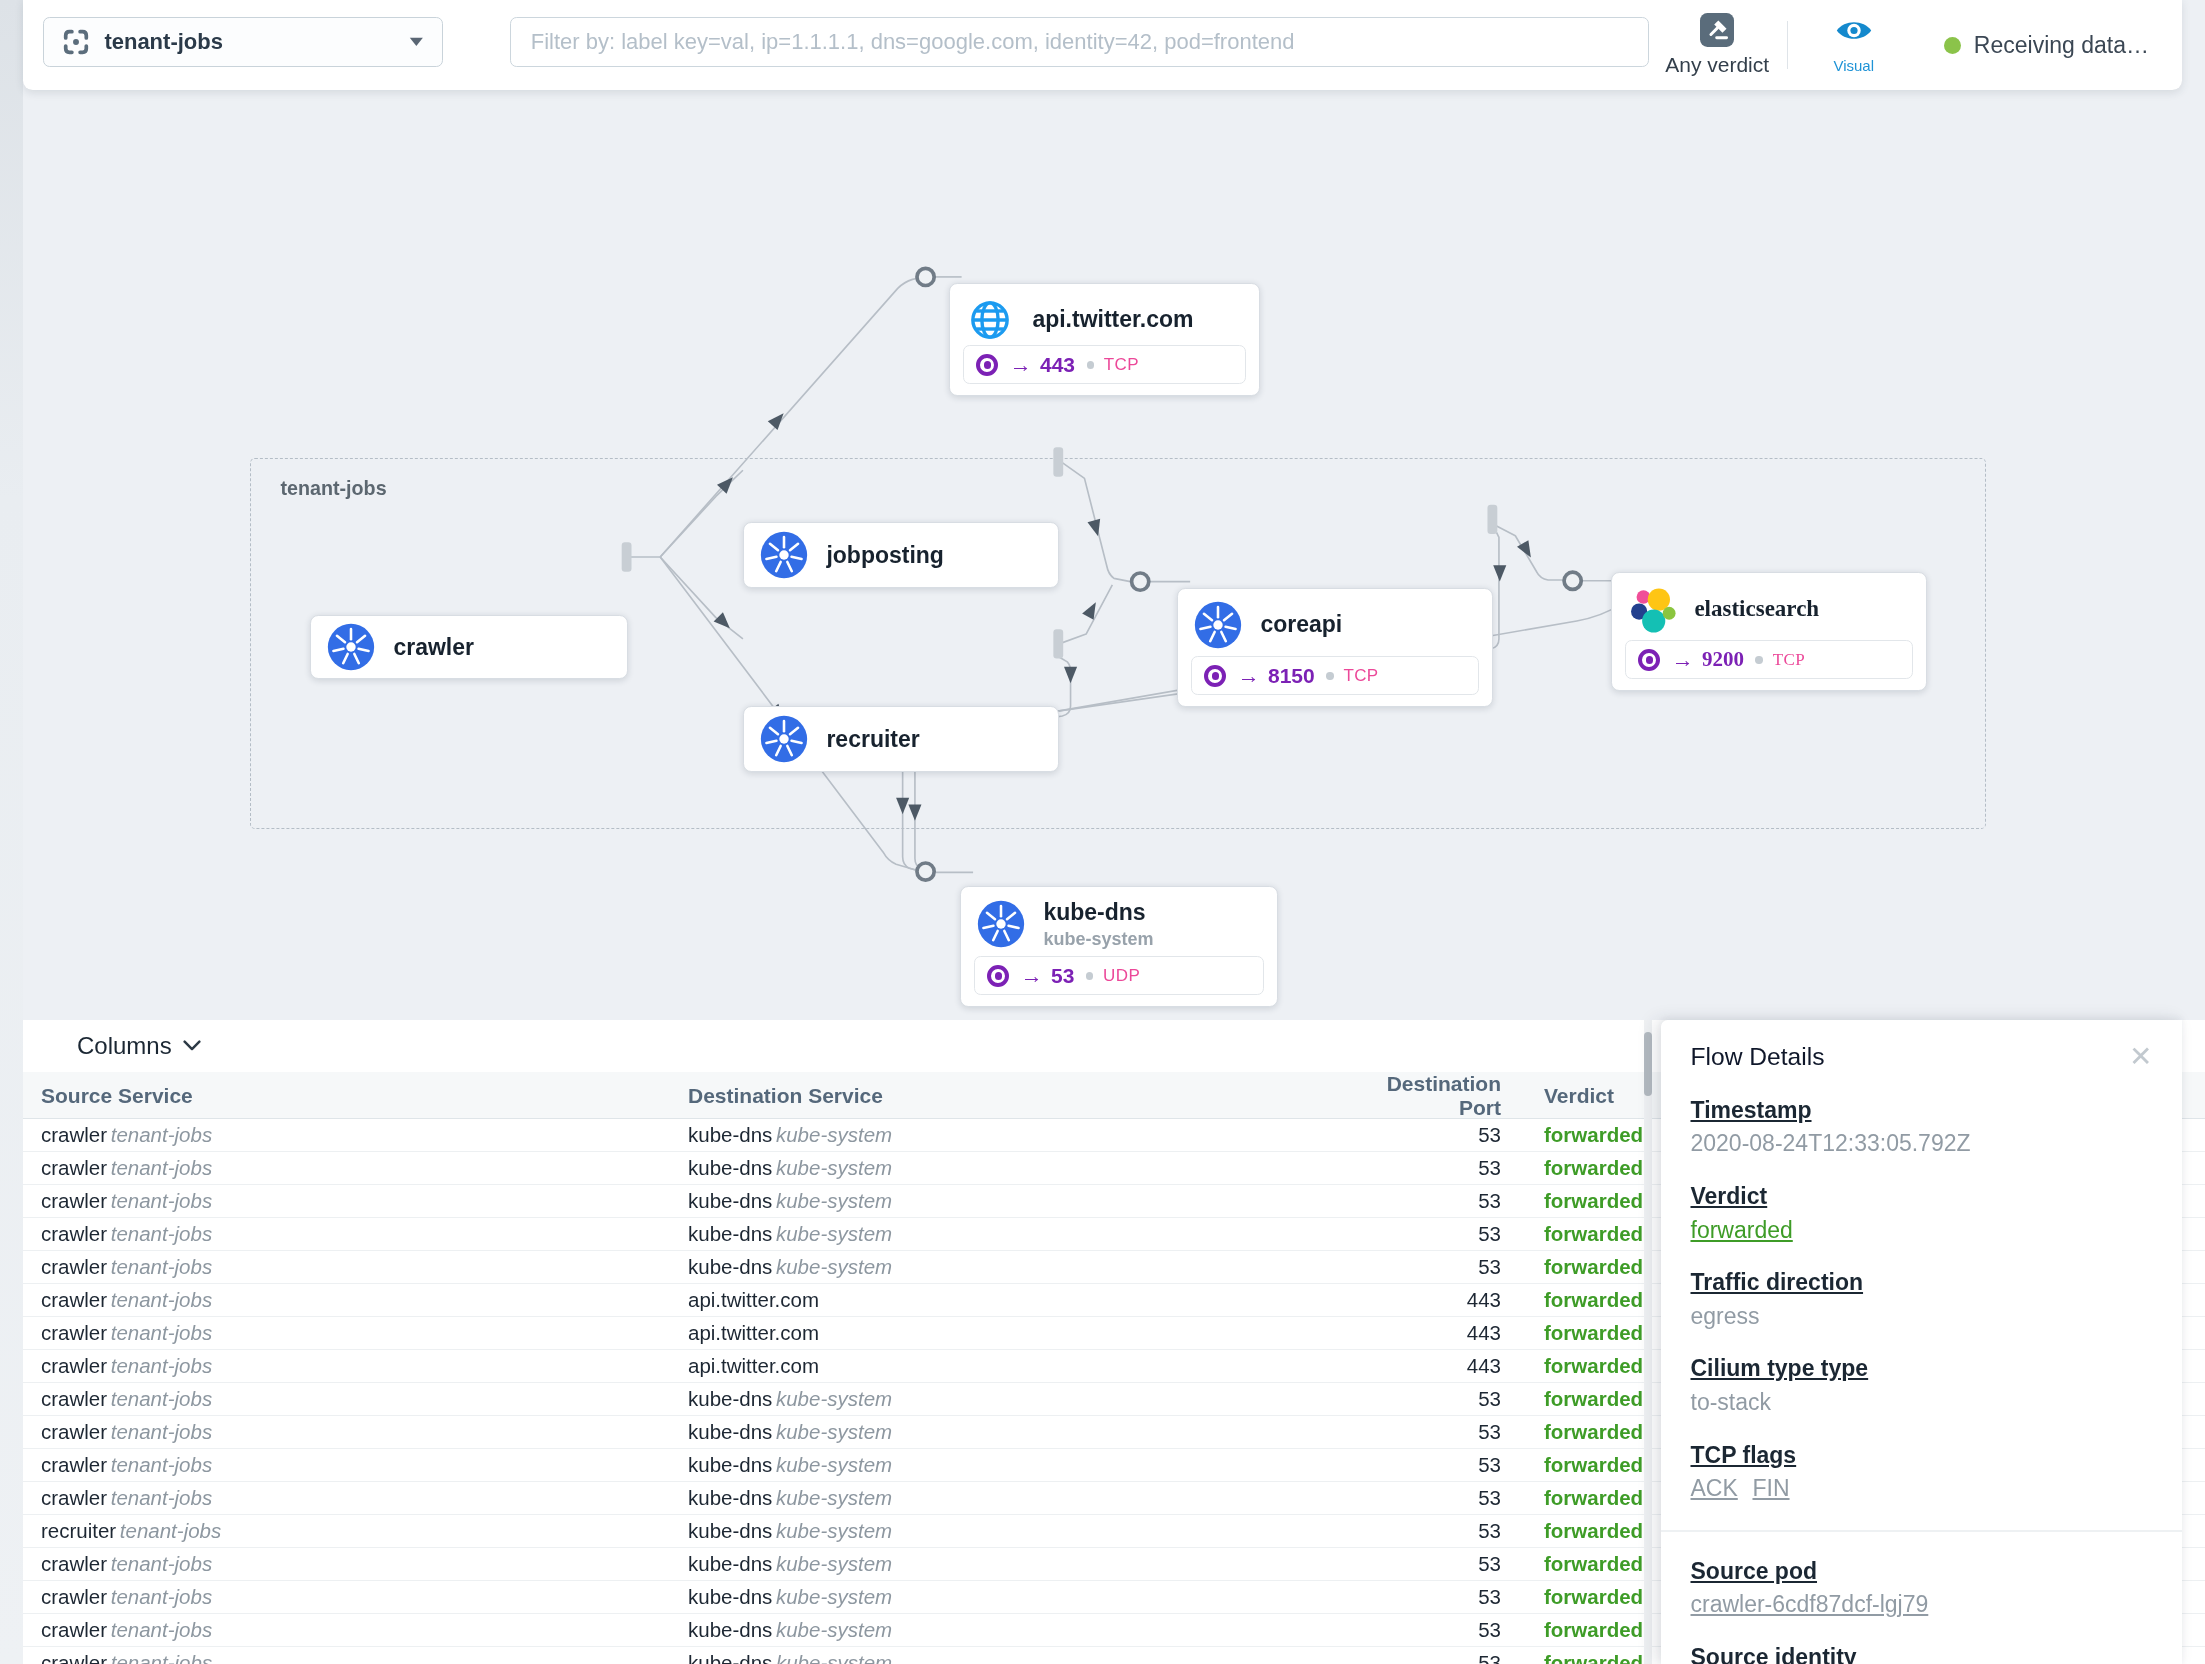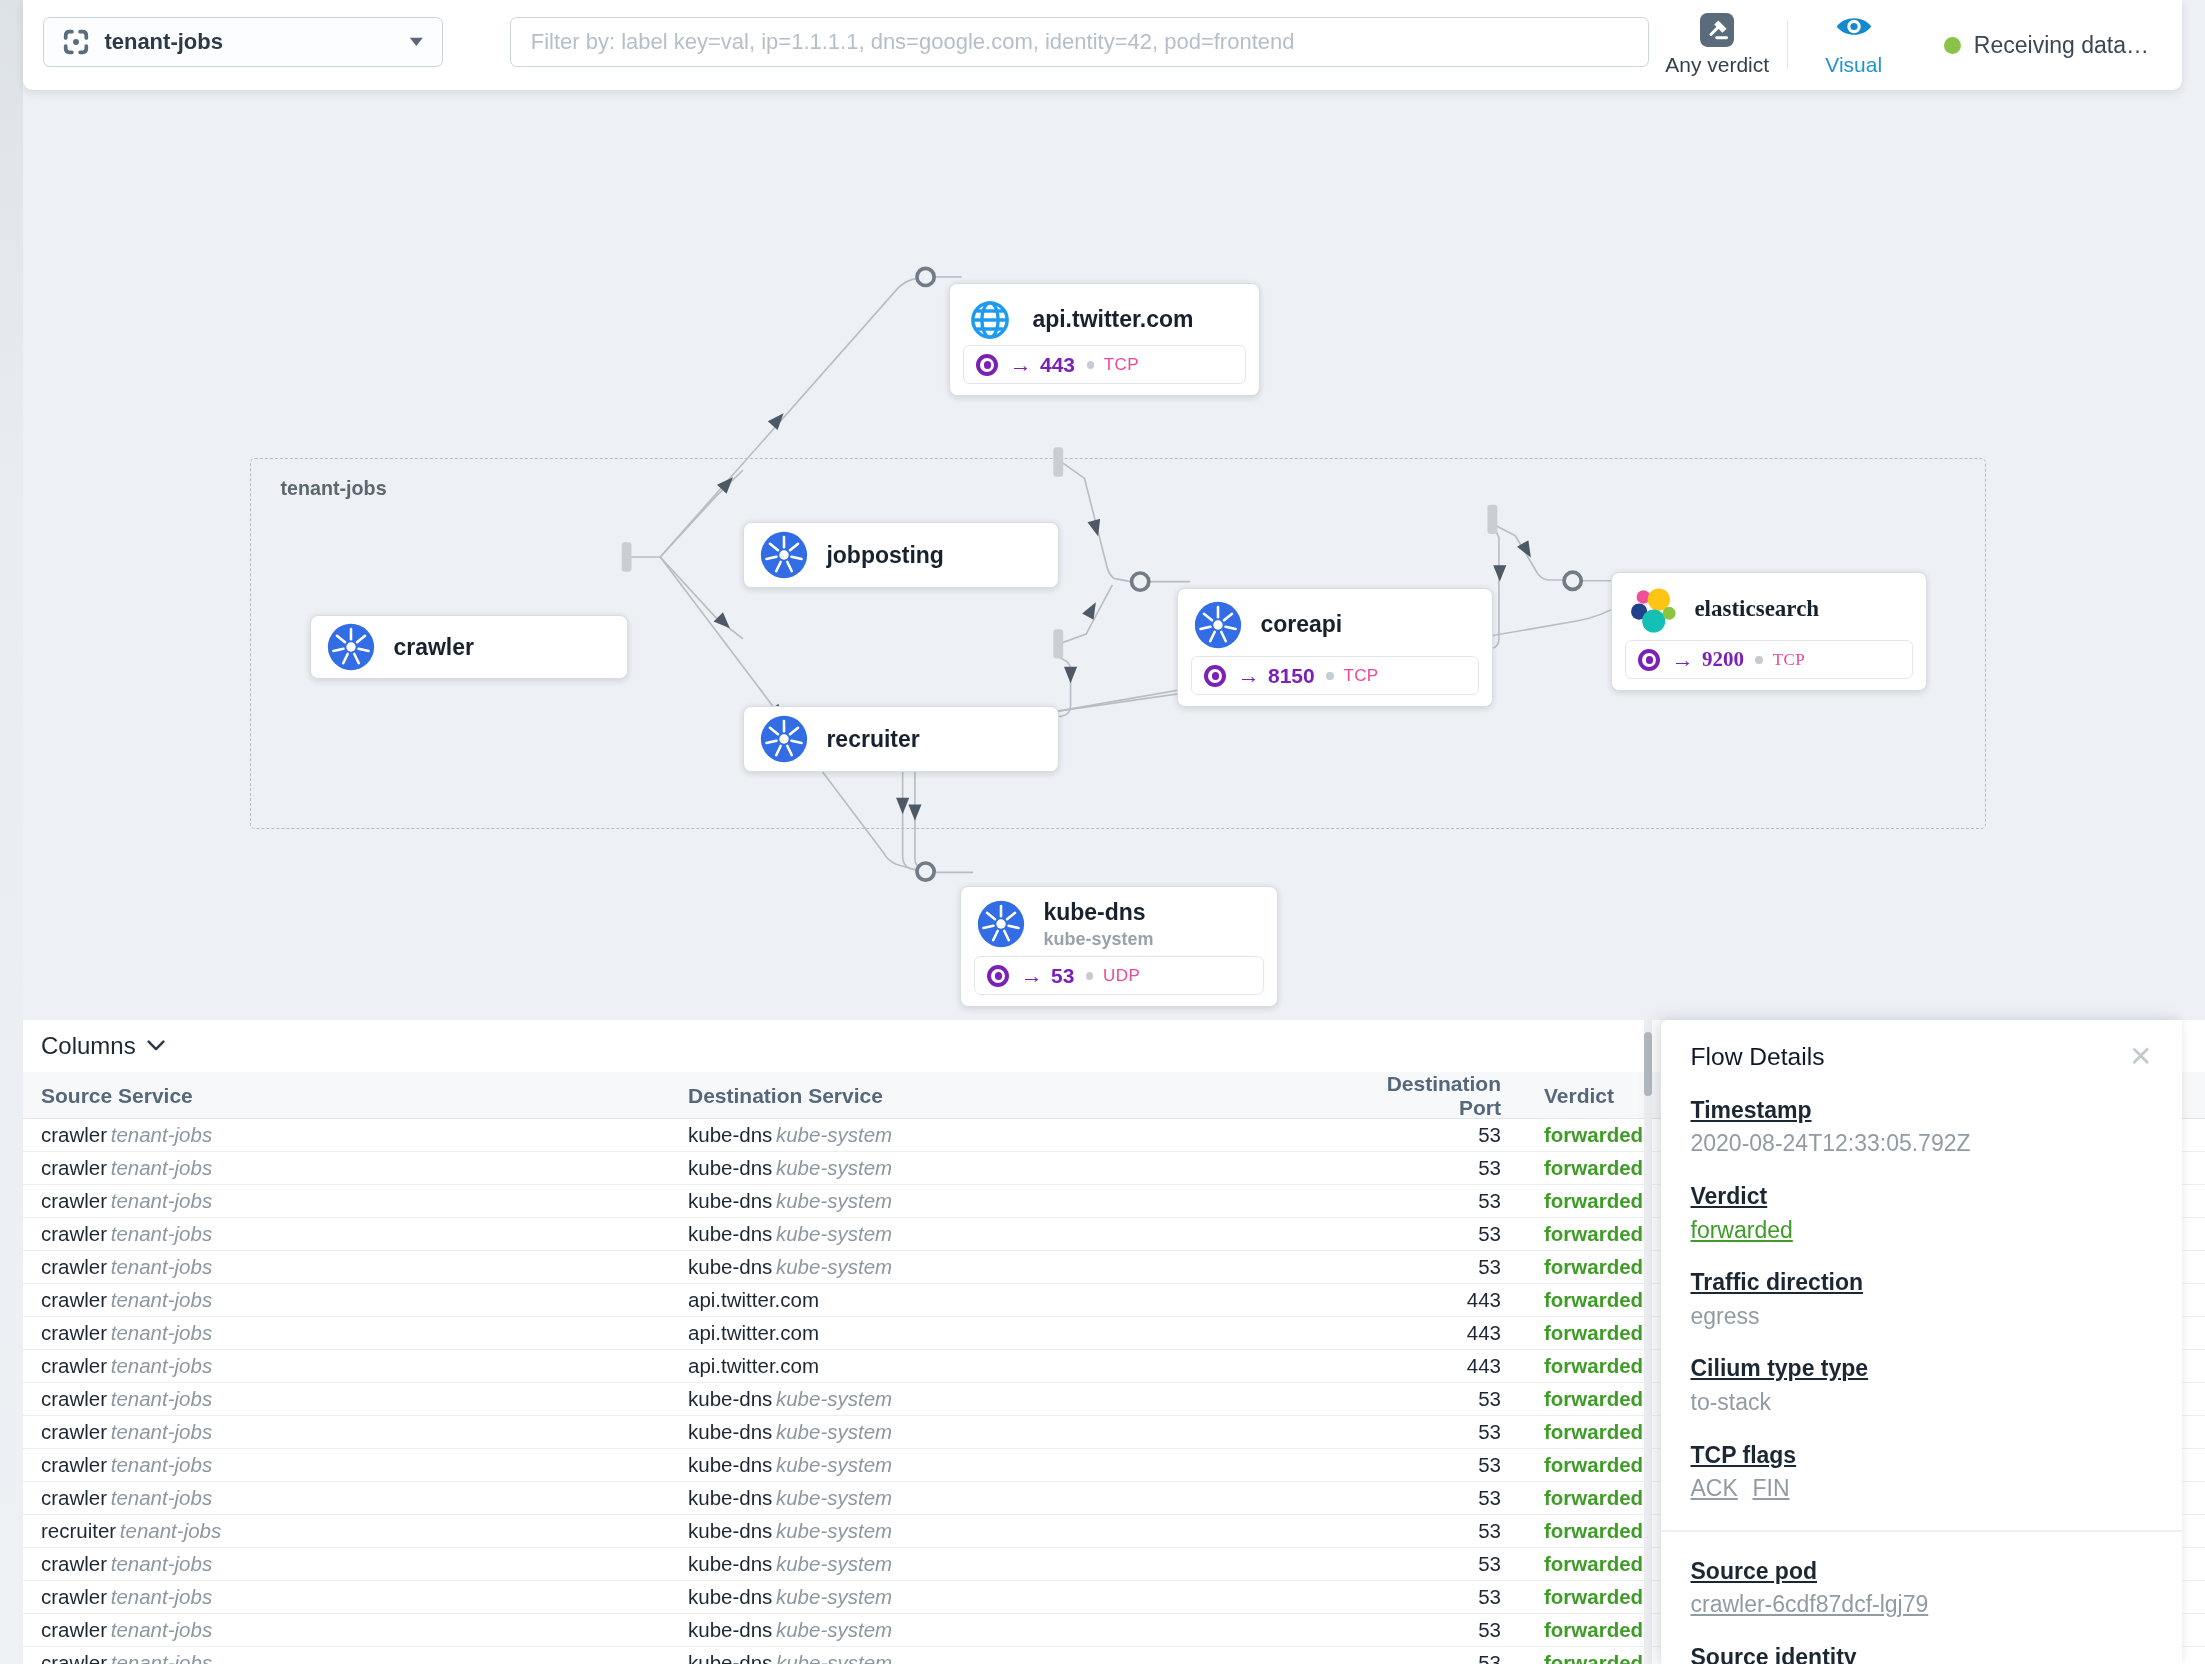--- a/index.html
+++ b/index.html
@@ -38,21 +38,21 @@
   .filter-input::placeholder { color:#b4bfc9; }
   .tb-right { position:absolute; right:0; top:0; height:90px; display:flex; align-items:center; }
   .verdict-ctl { width:139px; display:flex; flex-direction:column; align-items:center; cursor:pointer; }
   .verdict-ctl .icon-sq {
     width:34px; height:34px; border-radius:7.4px; background:#5a6c7b;
     display:flex; align-items:center; justify-content:center;
   }
   .verdict-ctl .txt { margin-top:6.6px; font-size:21px; color:#333f4b; }
   .tb-divider { width:1.6px; height:48px; background:#dfe4e9; }
   .visual-ctl { width:131px; display:flex; flex-direction:column; align-items:center; cursor:pointer; }
-  .visual-ctl .txt { margin-top:13px; font-size:21px; color:#1f93d6; }
+  .visual-ctl .txt { margin-top:13px; font-size:15px; color:#1f93d6; }
   .status-ctl { display:flex; align-items:center; margin:0 33px 0 24.6px; }
   .status-dot { width:17px; height:17px; border-radius:50%; background:#8bc34a; }
   .status-txt { margin-left:13px; font-size:23px; color:#3b4754; white-space:nowrap; }
 
   
   .map { position:absolute; left:0; top:90px; width:2205px; height:930px; }
   .ns-box {
     position:absolute; left:250px; top:368px; width:1736px; height:371px;
     border:1.6px dashed #b4bdc6; border-radius:4.9px; z-index:0;
   }
@@ -79,21 +79,21 @@
   .p-arrow { color:#7c21b5; font-size:22px; font-weight:bold; margin:0 8.2px 0 11.5px; }
   .p-num { color:#7c21b5; font-size:21px; font-weight:bold; }
   .p-dot { width:7.4px; height:7.4px; border-radius:50%; background:#c5ccd2; margin:0 9.8px 0 11.5px; }
   .p-proto { font-size:17px; color:#ec4899; letter-spacing:0.4px; }
 
   
   .flows {
     position:absolute; left:23px; top:1020px; width:2182px; height:645px;
     background:#fff; z-index:4;
   }
-  .columns-bar { height:52px; display:flex; align-items:center; padding-left:18px; }
+  .columns-bar { height:52px; display:flex; align-items:center; padding-left:18px;margin-left:36px; }
   .columns-bar .txt { font-size:24px; color:#1b2733; }
   .columns-bar svg { margin-left:11.5px; }
   .thead {
     height:47px; background:#f6f8f9; border-bottom:1.6px solid #dfe5e9;
     display:grid; grid-template-columns:647px 682px 131px 1fr; padding-left:18px;
     align-items:center;
   }
   .thead div { font-size:21px; font-weight:bold; color:#55687b; }
   .thead .h-port { text-align:right; }
   .thead .h-verdict { padding-left:43px; }

